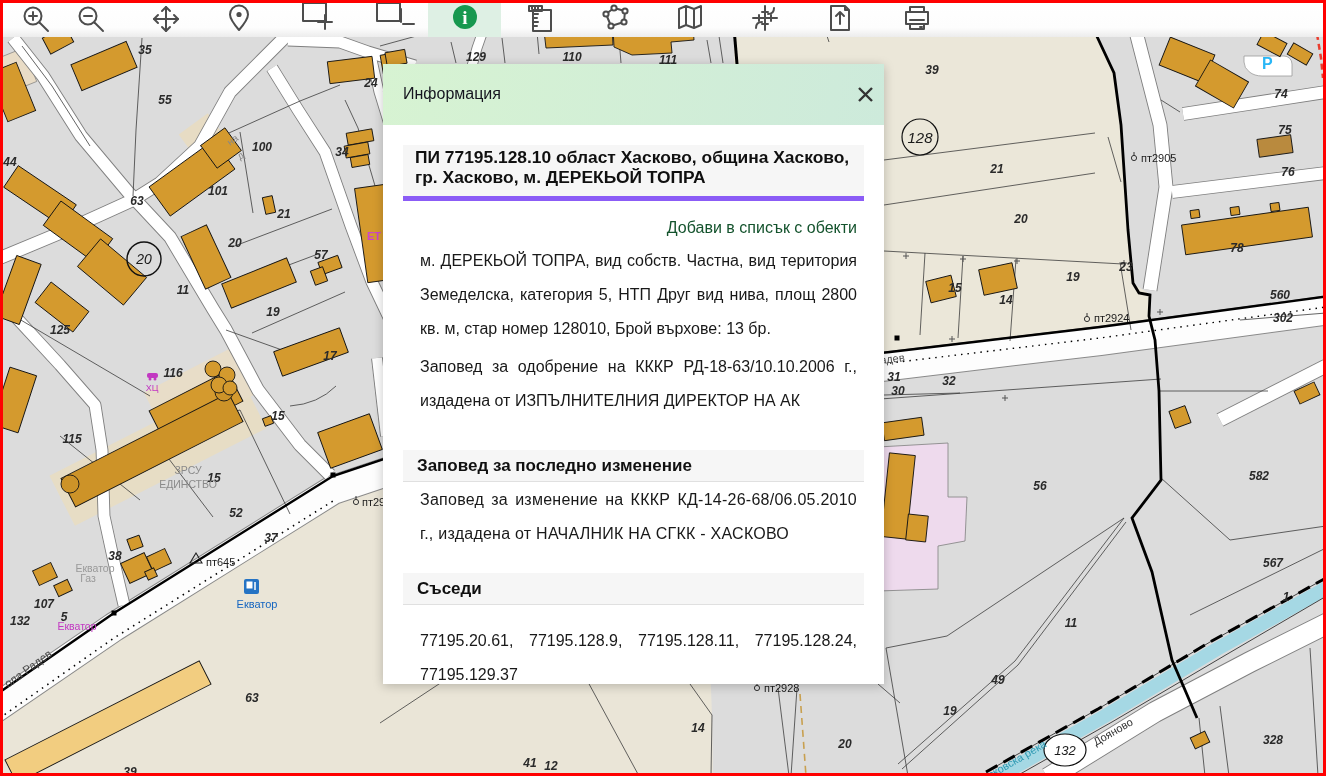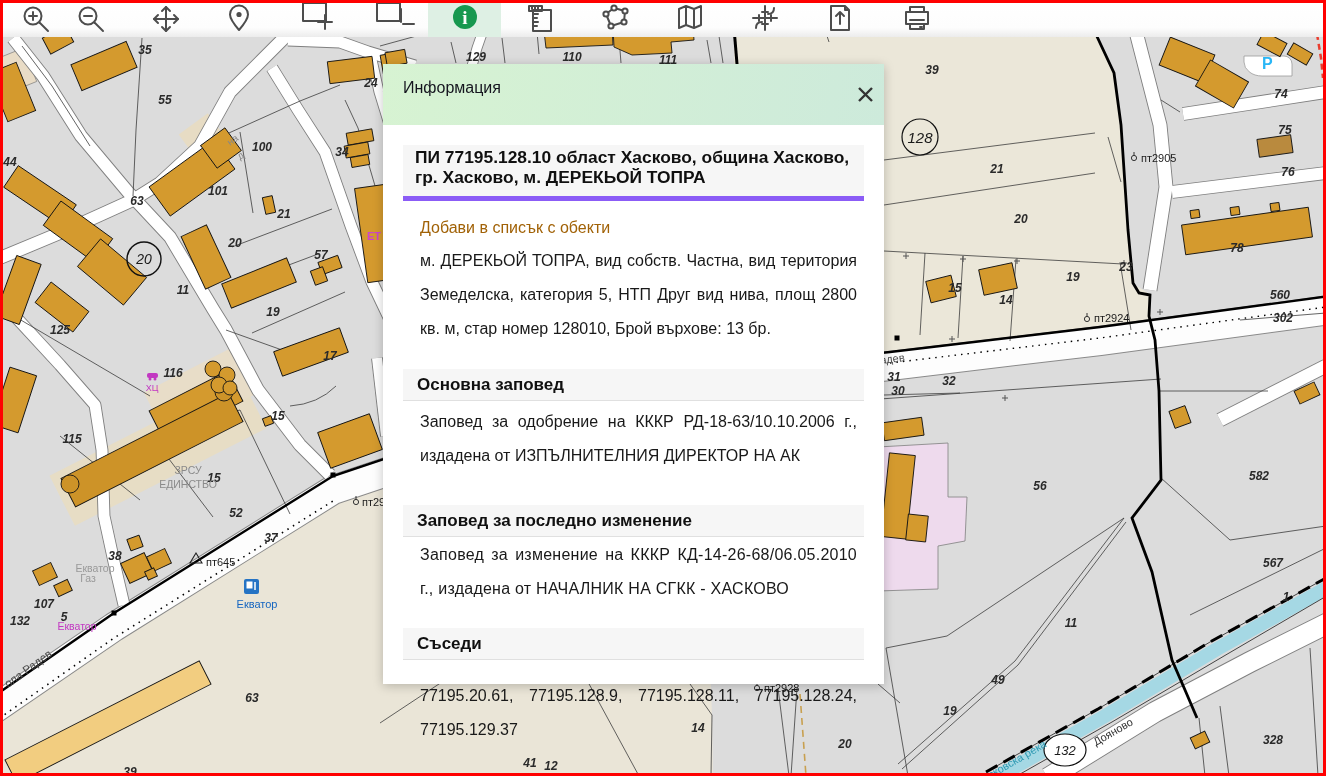--- a/index.html
+++ b/index.html
@@ -2,25 +2,25 @@
 <html><head><meta charset="utf-8">
 <style>
 html,body{margin:0;padding:0;}
 body{width:1326px;height:776px;position:relative;overflow:hidden;background:#fff;
  font-family:"Liberation Sans", sans-serif;}
 #map{position:absolute;left:0;top:0;}
 #tb{position:absolute;left:0;top:0;}
 #popup{position:absolute;left:383px;top:64px;width:501px;height:620px;background:#fff;
  box-shadow:0 2px 10px rgba(0,0,0,.22);}
 #phead{height:61px;background:linear-gradient(100deg,#d7f3d2 0%,#cdeadb 100%);position:relative;}
-#phead .t{position:absolute;left:20px;top:15px;font-size:16px;color:#15151f;}
+#phead .t{position:absolute;left:20px;top:21px;font-size:16px;color:#15151f;}
 #pbody{padding:0 20px;color:#191919;}
 .tblock{margin-top:20px;background:#f6f6f6;border-bottom:5px solid #8b5cf6;
  padding:2px 12px 9px;font-weight:bold;font-size:17.4px;line-height:20px;color:#101010;}
-.link{margin:18px 7px 4px 17px;font-size:16px;color:#a16207;}
+.link{margin:18px 7px 4px 17px;font-size:16px;color:#14532d;text-align:right;}
 .para{margin:4px 7px 0 17px;font-size:16px;line-height:34px;text-align:justify;}
 .sh{margin-top:19px;background:#f6f6f6;border-bottom:1px solid #e0e0e0;
  padding:5px 14px;line-height:21px;font-weight:bold;font-size:17px;color:#101010;}
 #frame{position:absolute;left:0;top:0;width:1320px;height:770px;border:3px solid #f00;pointer-events:none;z-index:50;}
 </style></head>
 <body>
 <svg id="map" width="1326" height="776" viewBox="0 0 1326 776">
     <rect x="0" y="0" width="1326" height="776" fill="#dcdcdc"></rect>
     <polygon points="734,28 1093,28 1114,73 1121,125 1128,230 1135,285 1148,293 1152,330 1000,352 884,366 737,385" fill="#ebe7d9"></polygon>
     <polygon points="-5,712 114,641 333,504 560,428 700,398 712,715 713,780 -5,780" fill="#eae5d7"></polygon>
@@ -355,20 +355,19 @@
  <div id="phead">
       <span class="t">Информация</span>
   <svg style="position:absolute;right:10px;top:22px" width="17" height="17" viewBox="0 0 17 17">
    <path d="M2,2 L15,15 M15,2 L2,15" stroke="#333" stroke-width="2.4"></path>
       </svg>
  </div>
  <div id="pbody">
   <div class="tblock">ПИ 77195.128.10 област Хасково, община Хасково,<br>гр. Хасково, м. ДЕРЕКЬОЙ ТОПРА</div>
   <div class="link">Добави в списък с обекти</div>
   <div class="para" style="margin-top:7px">м. ДЕРЕКЬОЙ ТОПРА, вид собств. Частна, вид територия Земеделска, категория 5, НТП Друг вид нива, площ 2800 кв. м, стар номер 128010, Брой върхове: 13 бр.</div>
-  <div class="sh" style="margin-top:23px">Основна заповед</div>
   <div class="para">Заповед за одобрение на КККР РД-18-63/10.10.2006 г., издадена от ИЗПЪЛНИТЕЛНИЯ ДИРЕКТОР НА АК</div>
   <div class="sh" style="margin-top:32px">Заповед за последно изменение</div>
   <div class="para" style="margin-top:1px;letter-spacing:0.25px">Заповед за изменение на КККР КД-14-26-68/06.05.2010 г., издадена от НАЧАЛНИК НА СГКК - ХАСКОВО</div>
   <div class="sh" style="margin-top:22px">Съседи</div>
   <div class="para" style="margin-top:19px">77195.20.61,&nbsp; 77195.128.9,&nbsp; 77195.128.11,&nbsp; 77195.128.24, 77195.129.37</div>
  </div>
 </div>
 <div id="frame"></div>
 </body></html>

